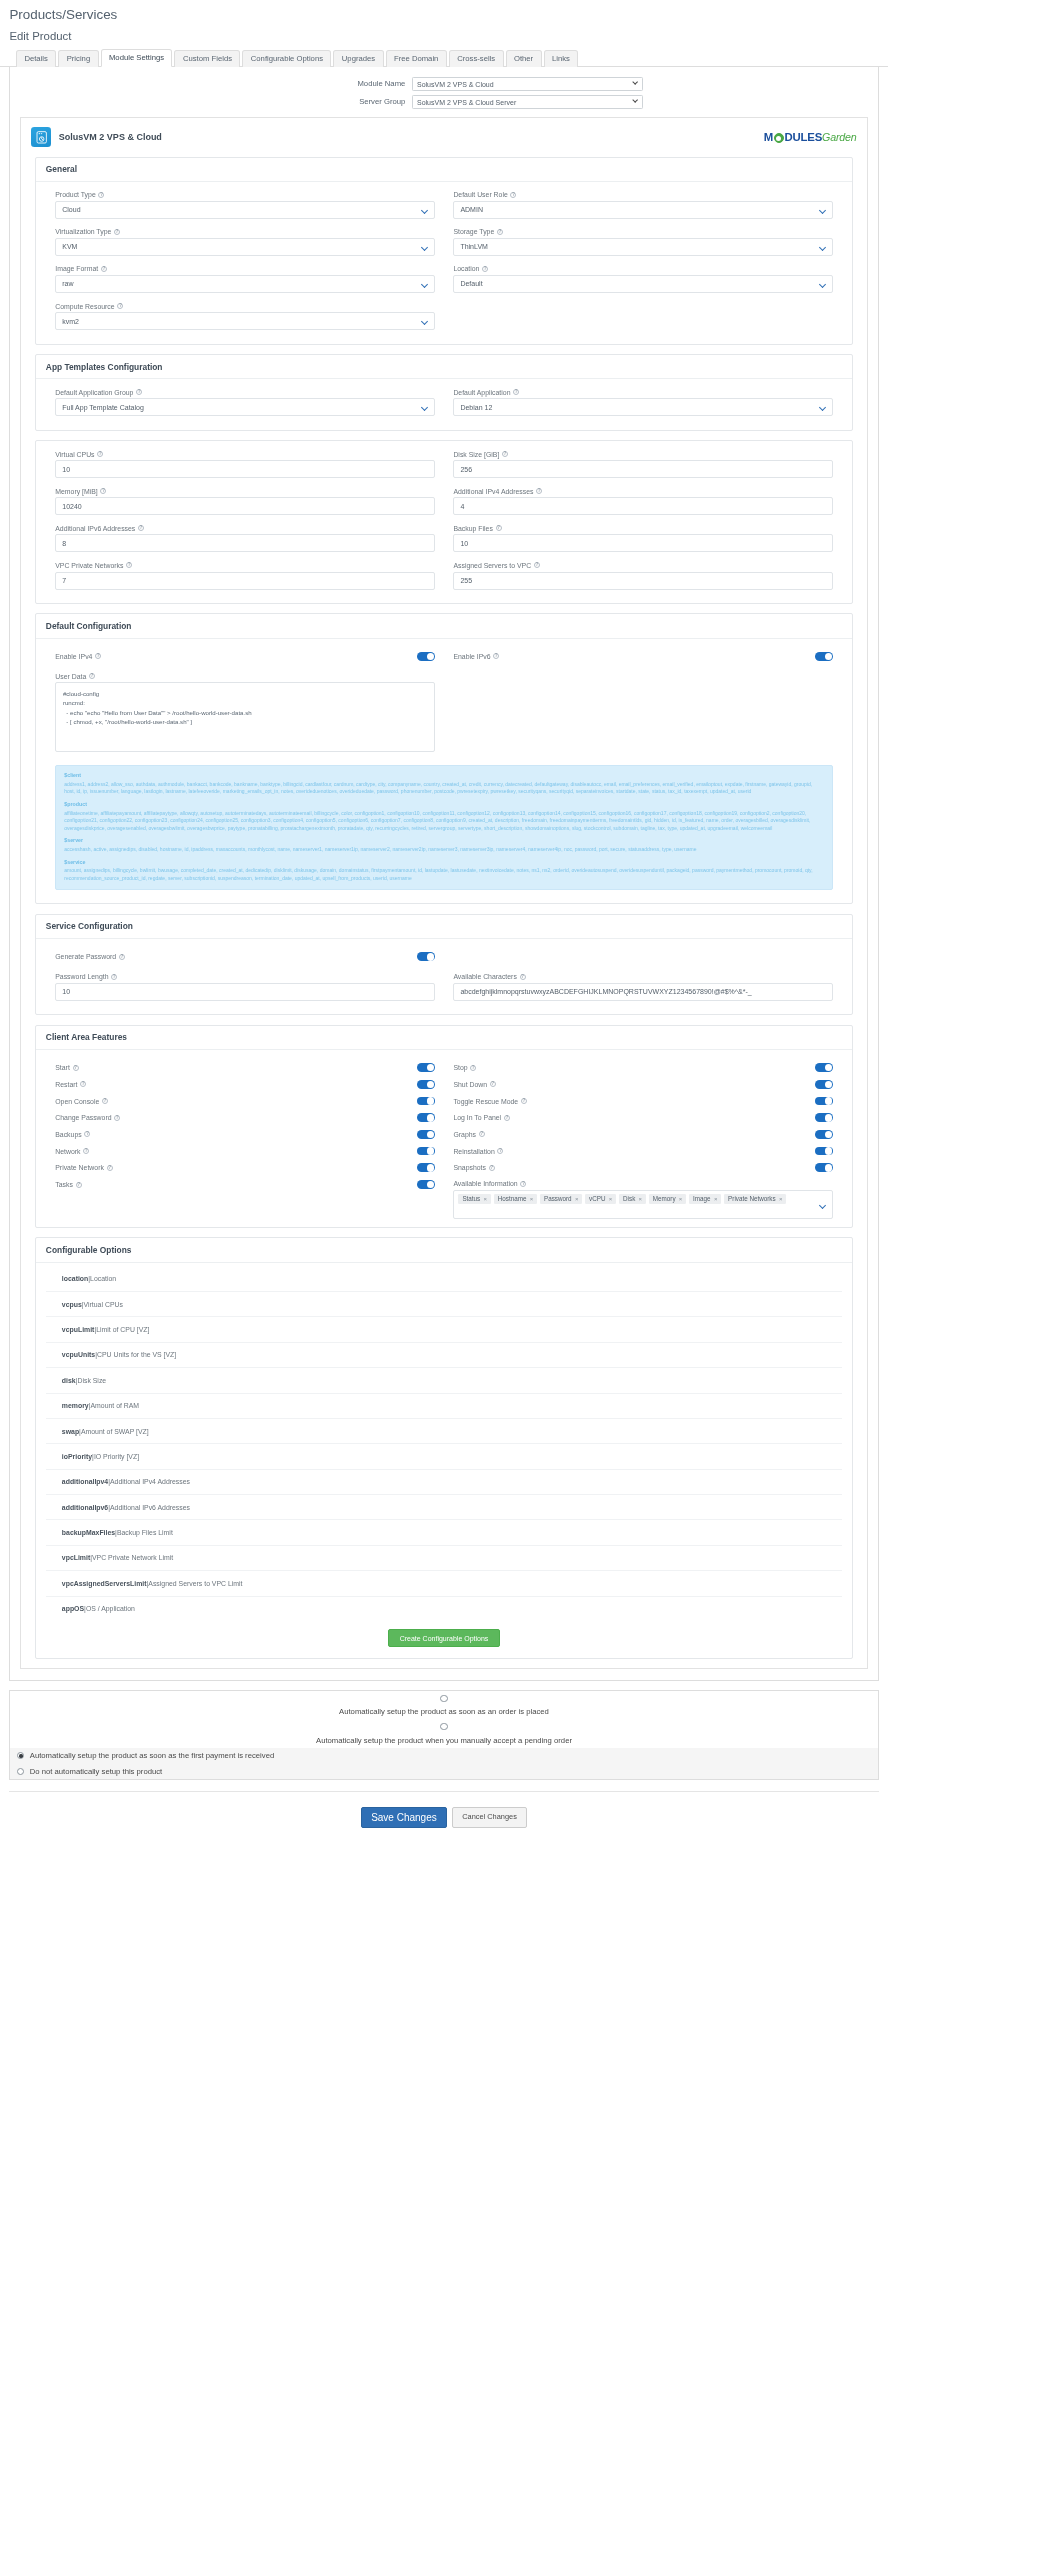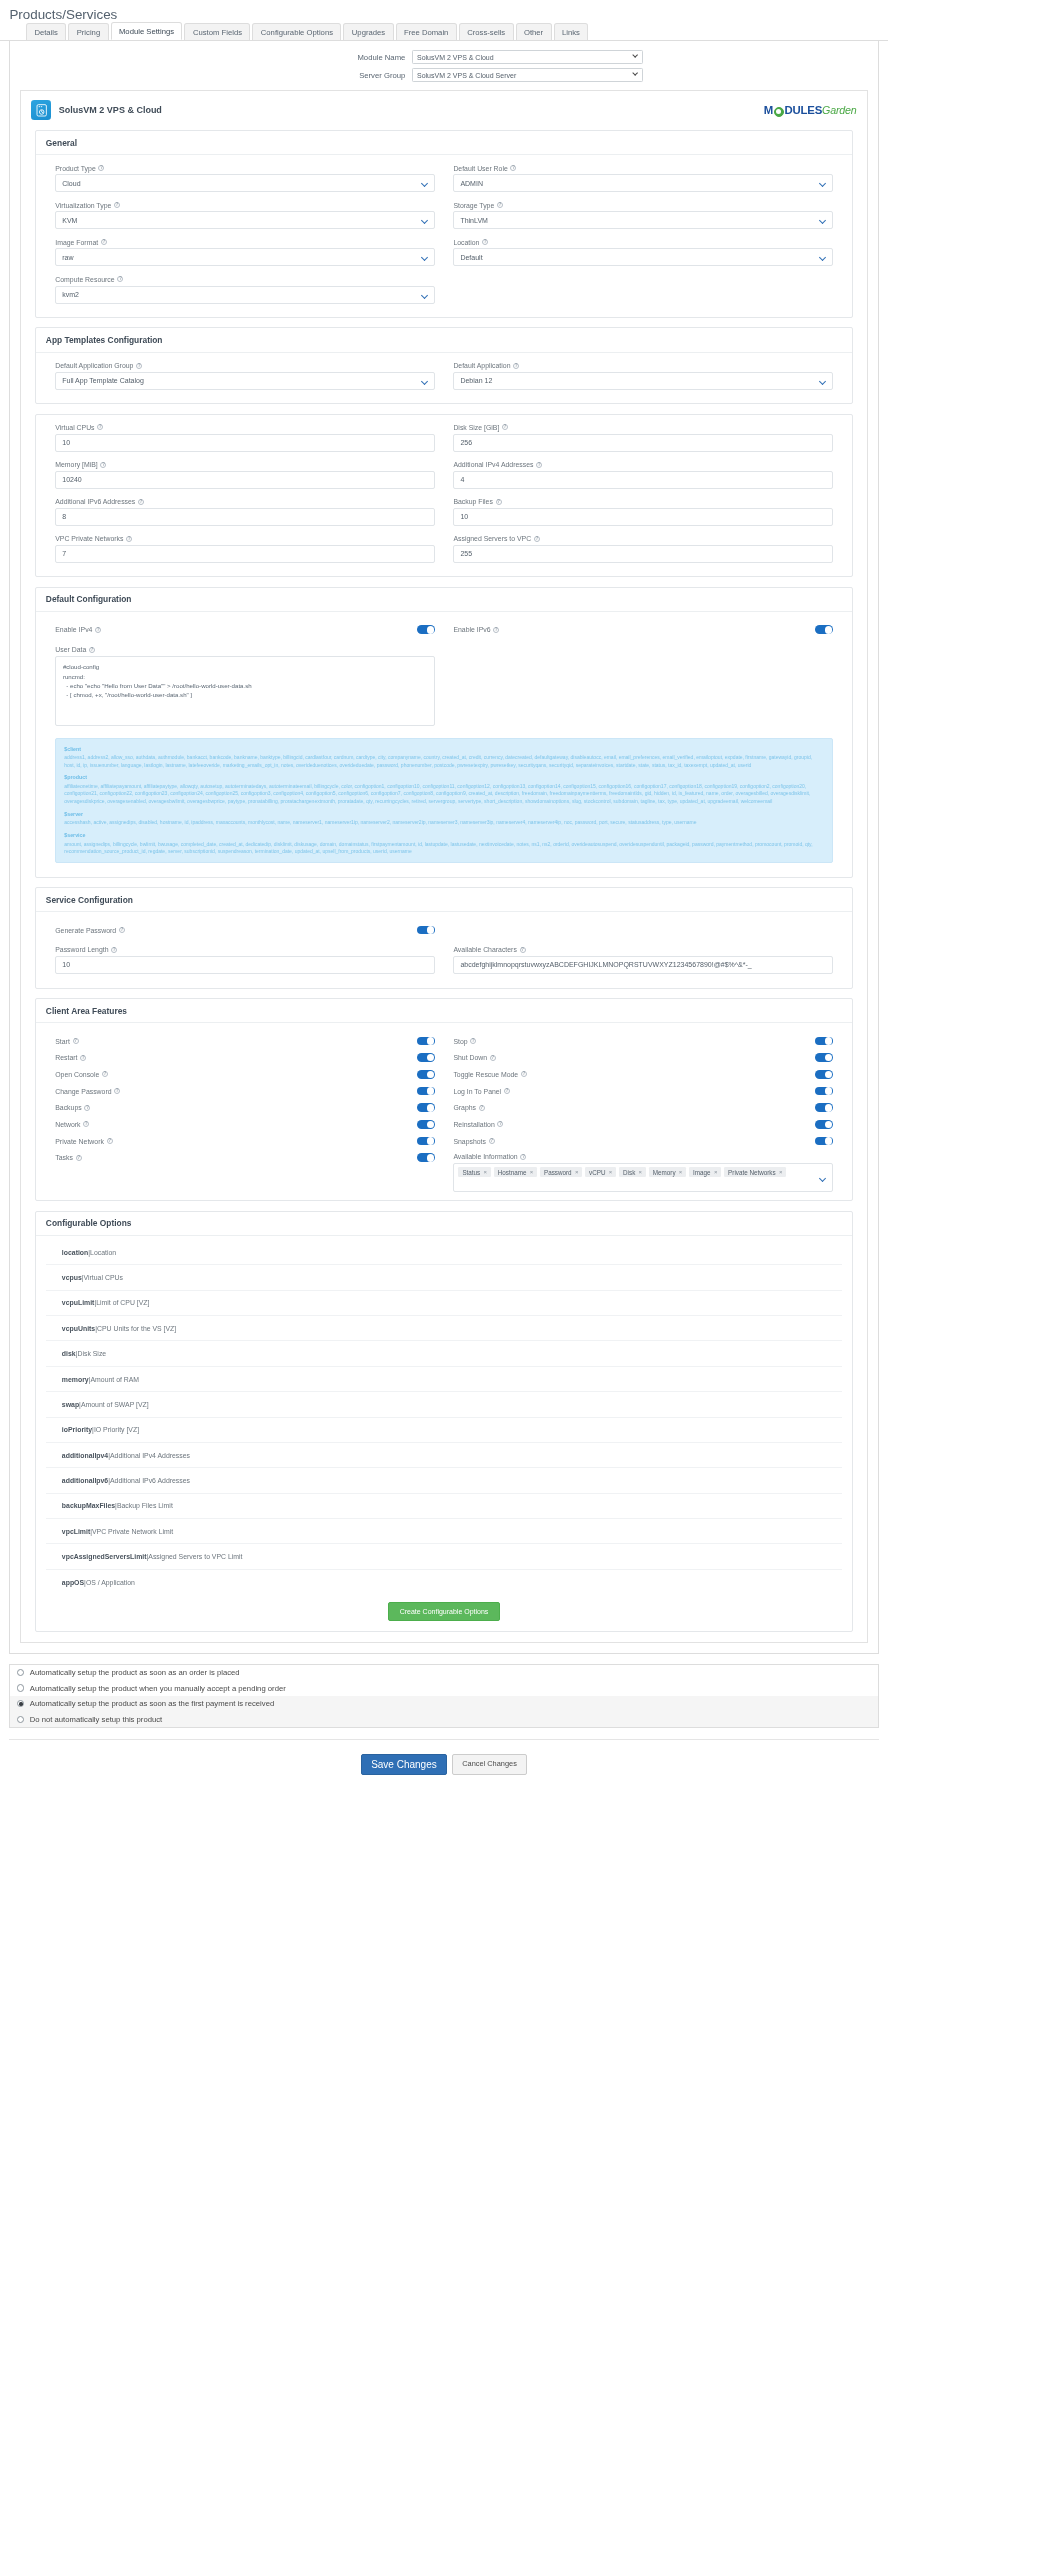--- a/index.html
+++ b/index.html
@@ -11,21 +11,21 @@
     color:#4a4a4a;
     font-size:8.7px;
   }
   .page { width:888px; padding:0 0 27px 0; }
 
   
   .breadcrumb-title { font-size:13.4px; color:#54616e; padding:6.7px 9.4px 0 9.4px; font-weight:400; }
   .page-subtitle { font-size:11.4px; color:#54616e; padding:8px 9.4px 6.7px 9.4px; font-weight:400; }
 
   
-  .tabs { display:flex; align-items:flex-end; padding:0 26px; border-bottom:0.7px solid #dddddd; position:relative; }
+  .tabs { display:flex; align-items:flex-end; padding:0 16px; border-bottom:0.7px solid #dddddd; position:relative; }
   .tab {
     background:#f3f3f3; border:0.7px solid #dddddd; border-bottom:none;
     padding:3.3px 7.4px; margin-right:2px; font-size:7.7px; color:#5a6672;
     border-radius:2.7px 2.7px 0 0; cursor:pointer; position:relative; top:0.7px;
     white-space:nowrap; line-height:9.4px;
   }
   .tab.active { background:#ffffff; border-bottom:0.7px solid #ffffff; color:#3d4a56; }
 
   
   .tab-panel { border:0.7px solid #dddddd; border-top:none; margin:0 9.4px; background:#fff; padding:9.4px 0 10.7px 0; }
@@ -150,21 +150,21 @@
   .coitem b { color:#49535d; }
   .co-btnwrap { text-align:center; padding:8px 0 4px 0; }
   .btn-green {
     display:inline-block; background:#5cb85c; color:#fff; border:0.7px solid #4cae4c;
     border-radius:2px; padding:4.7px 10.7px; font-size:7px; cursor:pointer;
   }
 
   
   .autosetup { border:0.7px solid #dddddd; margin:9.4px 9.4px 0 9.4px; background:#f5f5f5; }
   .asrow { display:flex; align-items:center; gap:5.3px; padding:3.3px 6.7px; font-size:7.7px; color:#4a4a4a; }
-  .asrow.alt { background:#ffffff; }
+  .asrow.alt { background:#ffffff;flex-direction:column; }
   .radio {
     width:7.4px; height:7.4px; border-radius:50%; border:0.7px solid #8d969e;
     background:#fff; flex:none; position:relative;
   }
   .radio.on:after {
     content:""; position:absolute; left:1.3px; top:1.3px; width:3.3px; height:3.3px;
     border-radius:50%; background:#3a3f44;
   }
 
   .footer-btns { display:flex; justify-content:center; gap:4.7px; padding:14.7px 0 0 0; }
@@ -177,20 +177,21 @@
     border-radius:2px; padding:4px 9.4px; font-size:7.4px; cursor:pointer;
   }
   .hr-sep { border:none; border-top:0.7px solid #e5e5e5; margin:10.7px 9.4px 0 9.4px; }
 </style>
 </head>
 <body>
 
 <div class="page">
 
   <div class="breadcrumb-title">Products/Services</div>
+  <div class="page-subtitle">Edit Product</div>
 
   <div class="tabs" id="tabbar">
       <div class="tab"><span>Details</span></div>
       <div class="tab"><span>Pricing</span></div>
       <div class="tab active"><span>Module Settings</span></div>
       <div class="tab"><span>Custom Fields</span></div>
       <div class="tab"><span>Configurable Options</span></div>
       <div class="tab"><span>Upgrades</span></div>
       <div class="tab"><span>Free Domain</span></div>
       <div class="tab"><span>Cross-sells</span></div>

